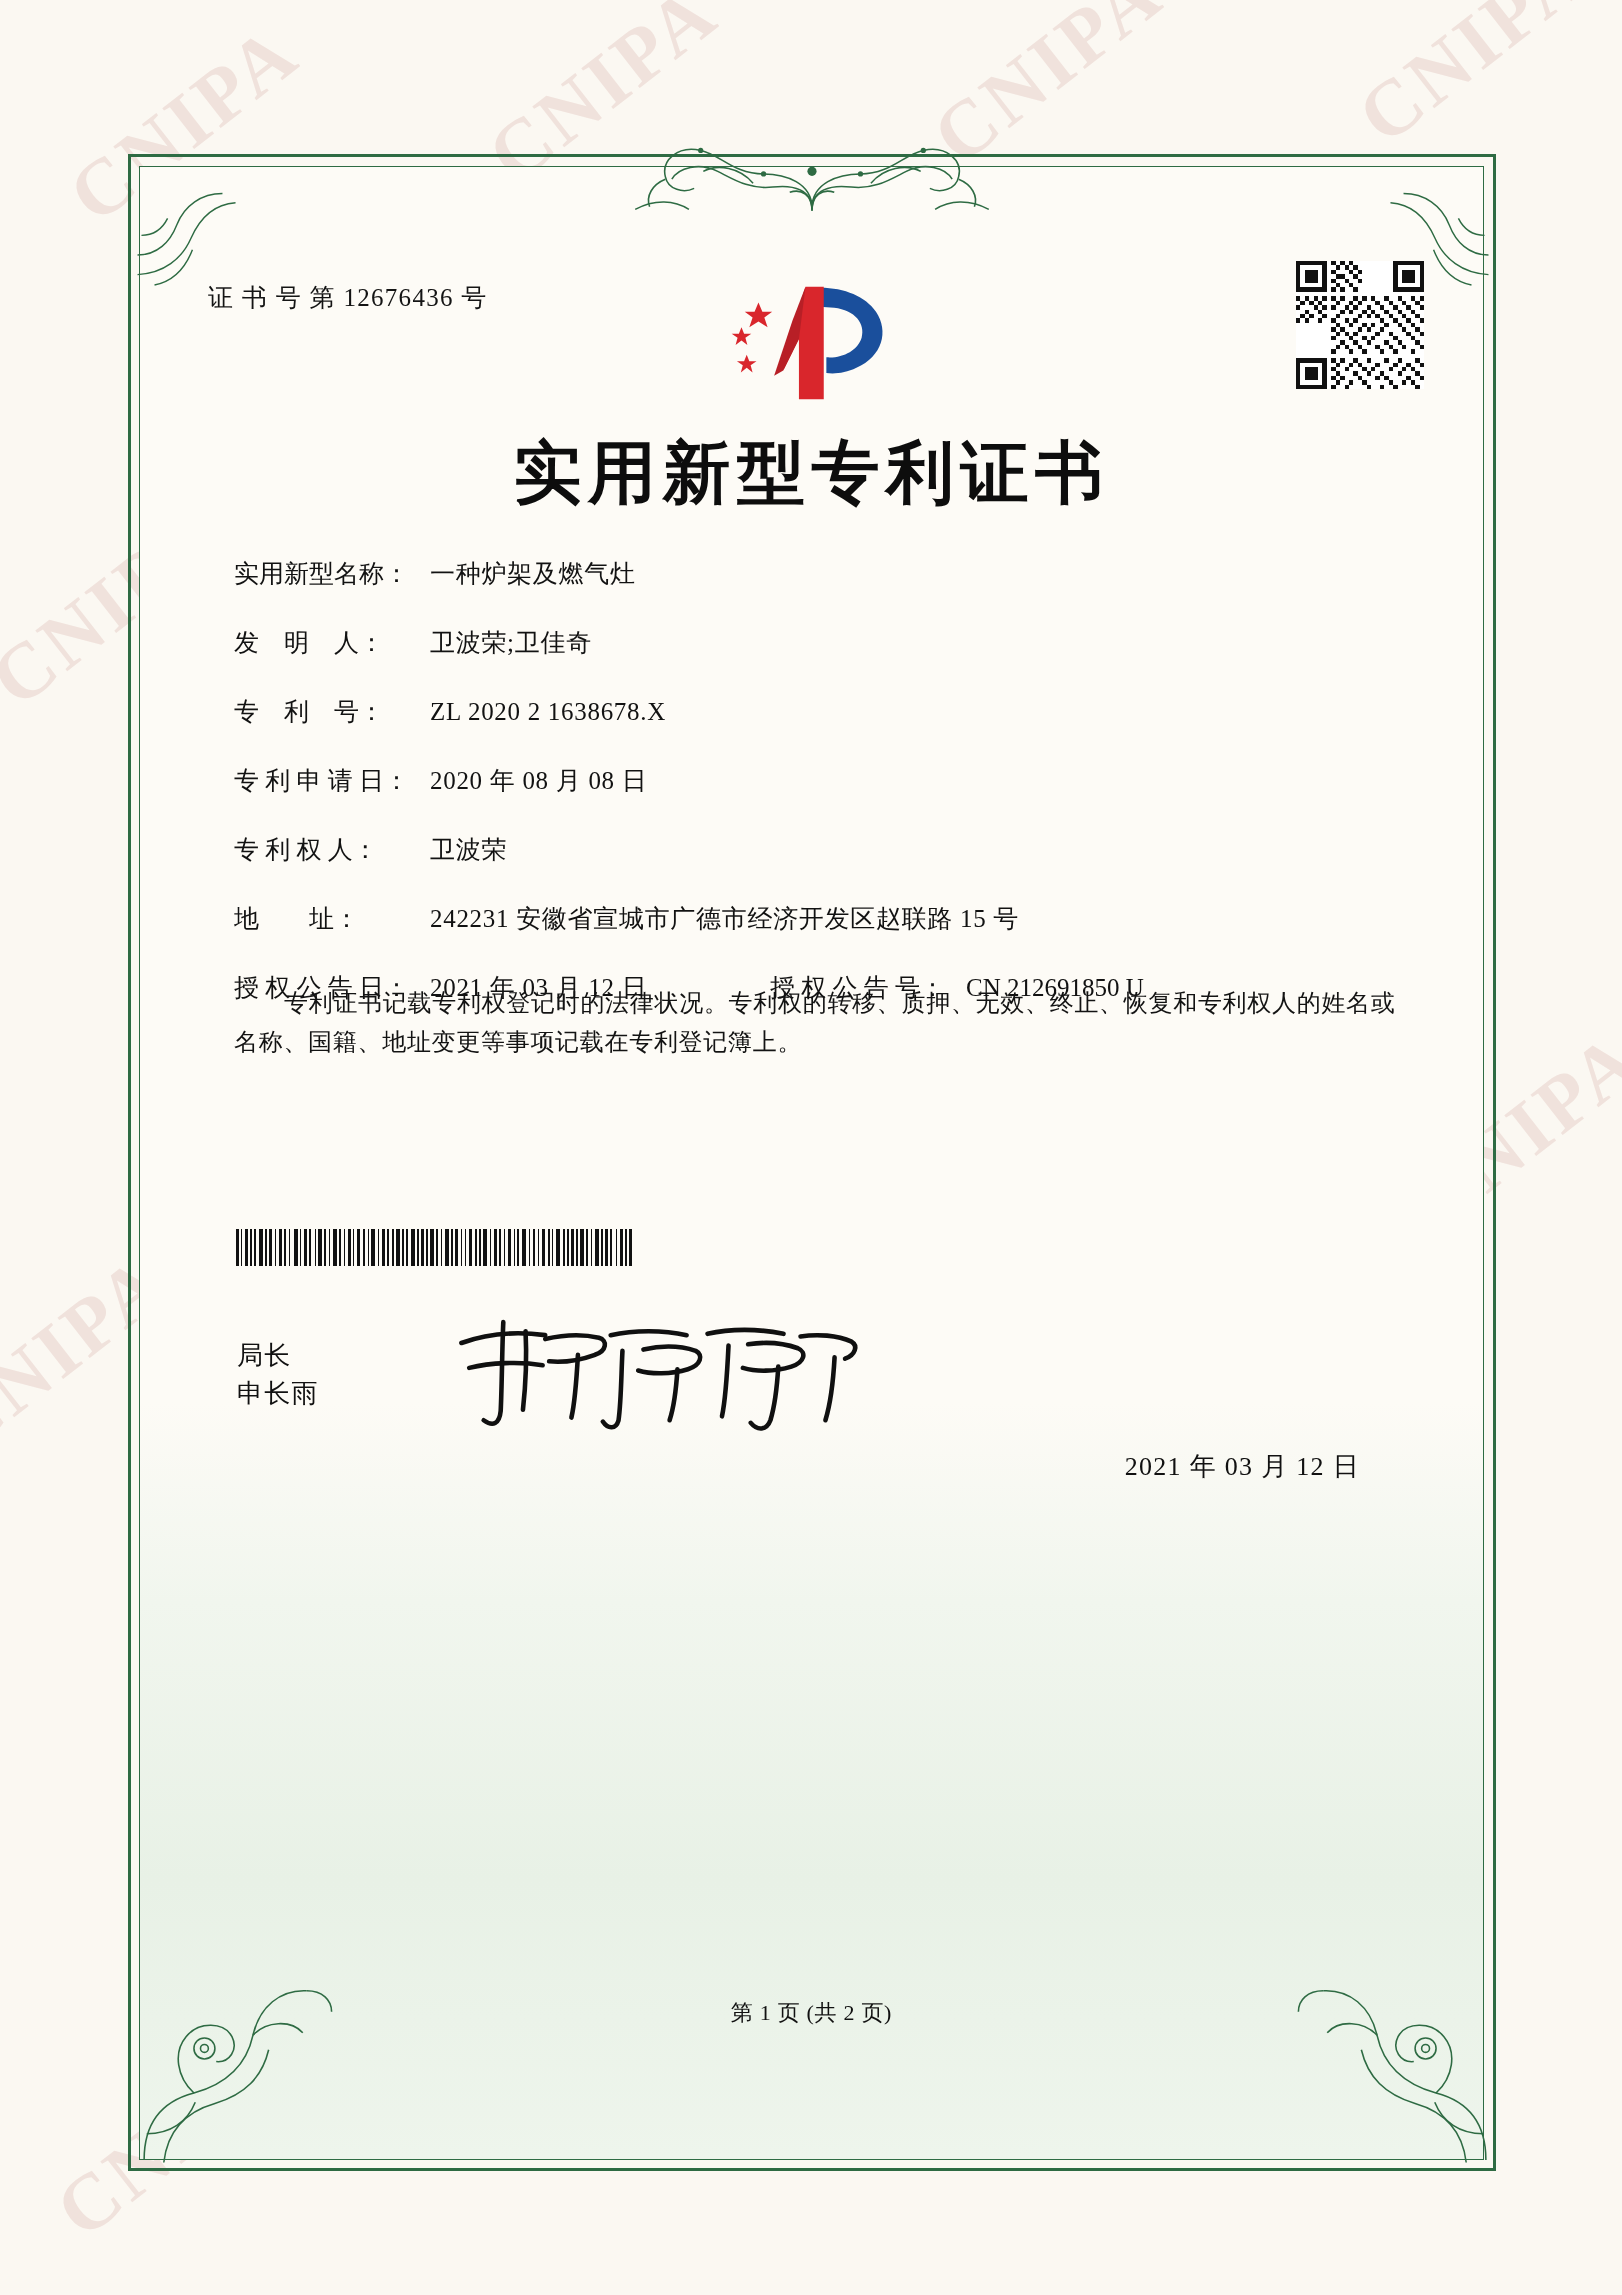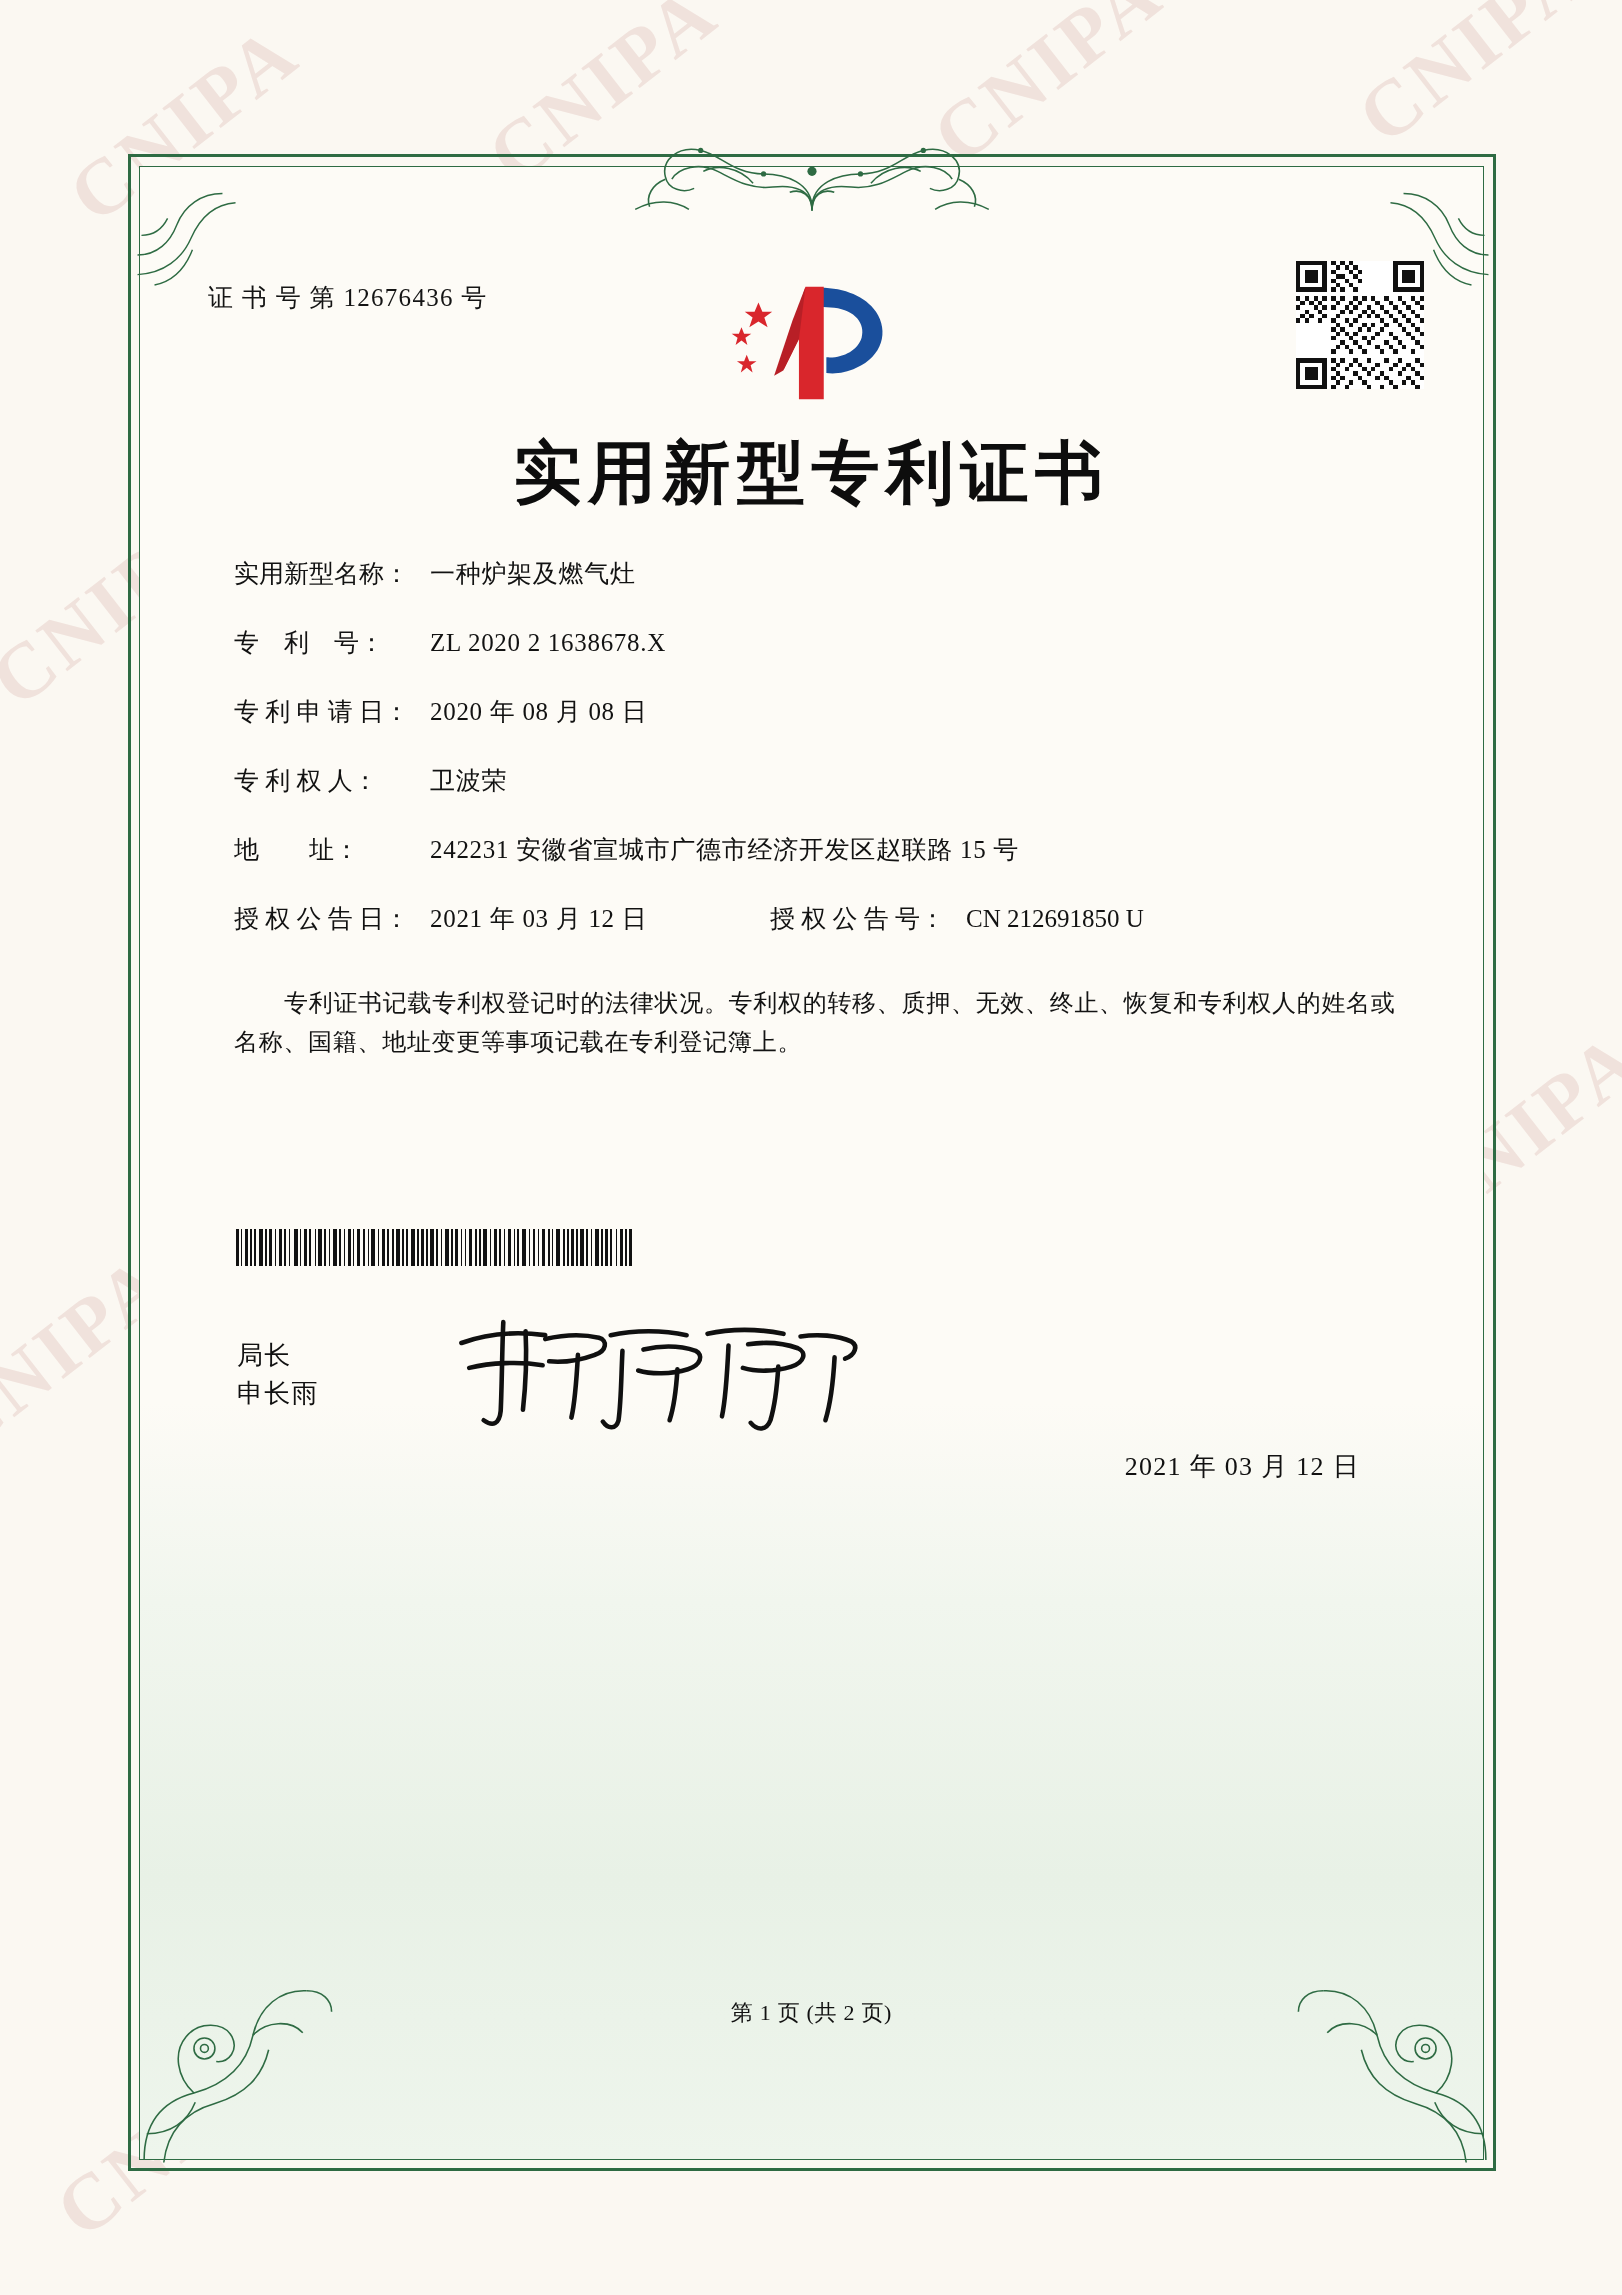--- a/index.html
+++ b/index.html
@@ -528,20 +528,24 @@
     </svg>
 
     <div class="title">实用新型专利证书</div>
 
     <div class="fields">
       <div class="field">
         <div class="fl">实用新型名称：</div>
         <div class="fv">一种炉架及燃气灶</div>
       </div>
       <div class="field">
+        <div class="fl">发    明    人：</div>
+        <div class="fv">卫波荣;卫佳奇</div>
+      </div>
+      <div class="field">
         <div class="fl">专    利    号：</div>
         <div class="fv">ZL 2020 2 1638678.X</div>
       </div>
       <div class="field">
         <div class="fl">专 利 申 请 日：</div>
         <div class="fv">2020 年 08 月 08 日</div>
       </div>
       <div class="field">
         <div class="fl">专 利 权 人：</div>
         <div class="fv">卫波荣</div>

